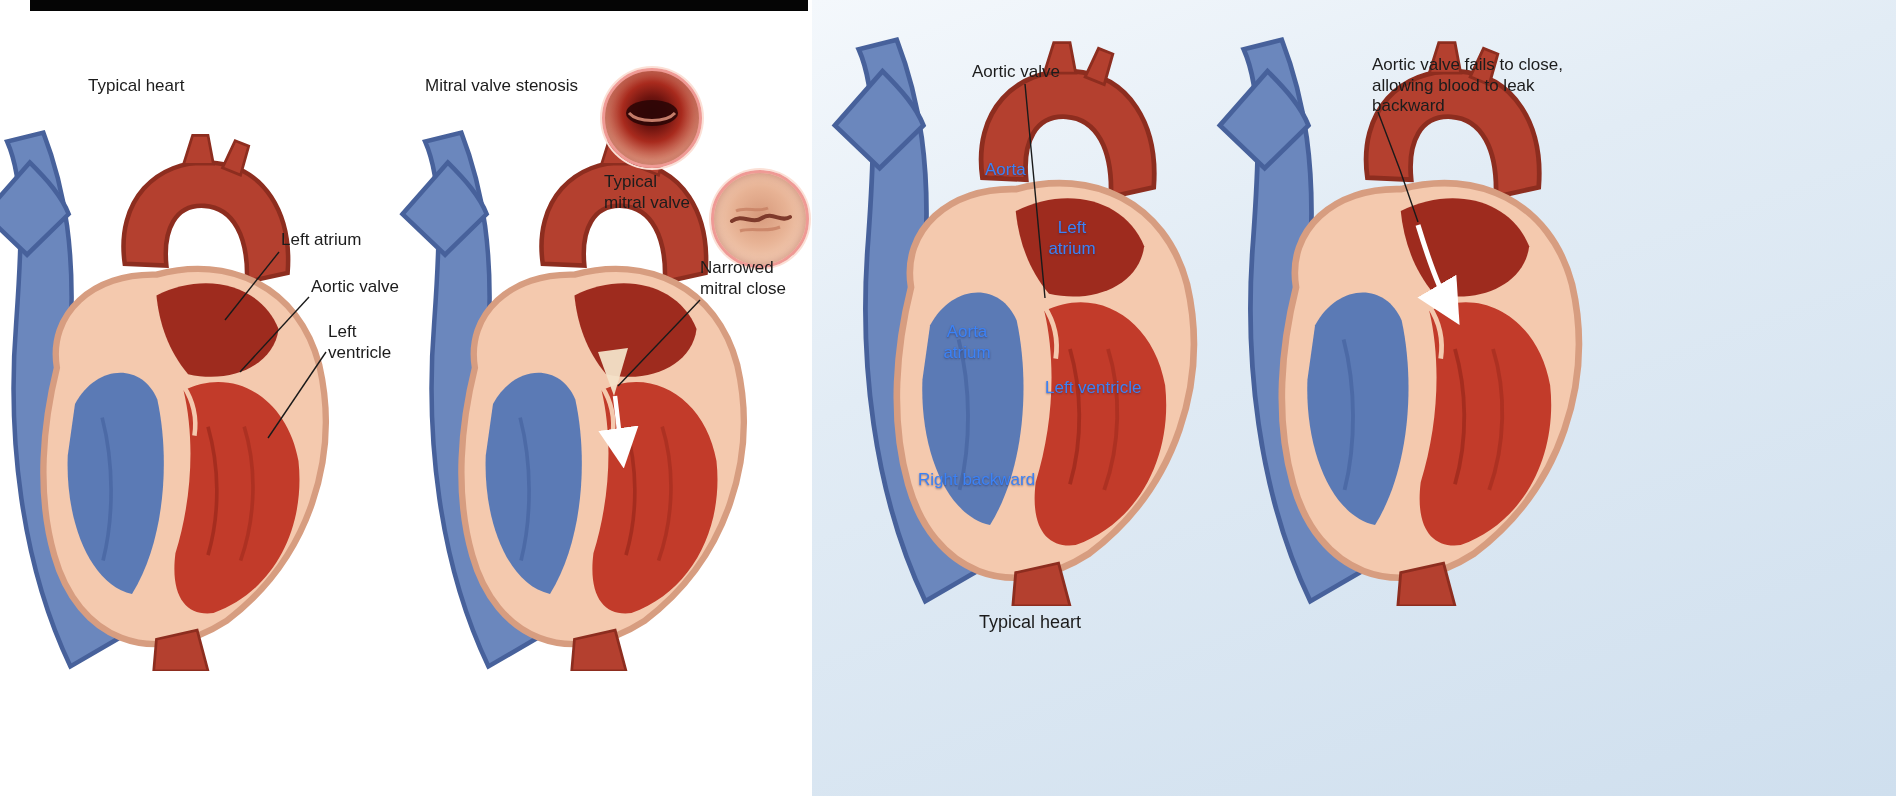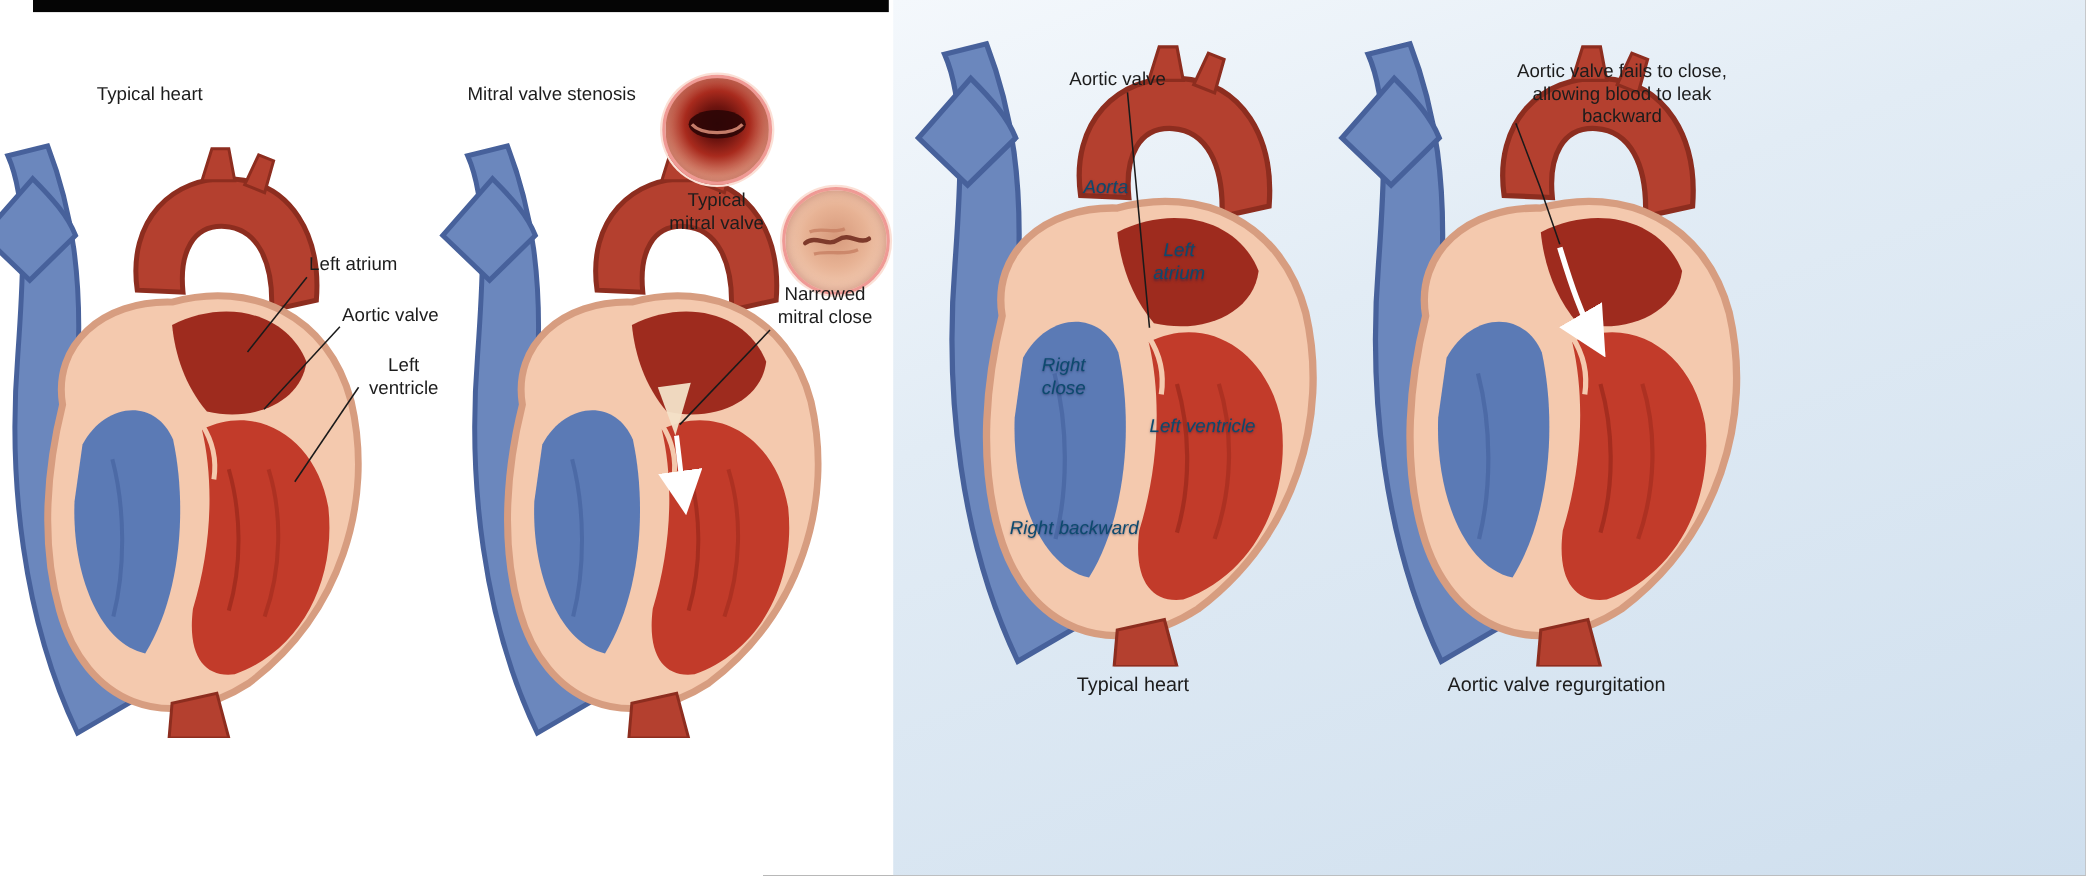--- a/index.html
+++ b/index.html
@@ -8,22 +8,22 @@
     font-family:"Liberation Sans",sans-serif;
   }
   .topbar{position:absolute;left:30px;top:0;width:778px;height:11px;background:#050505;}
   .right-panel{
     position:absolute;left:812px;top:0;width:1084px;height:796px;
     background:linear-gradient(160deg,#f4f8fc 0%,#e2ecf5 35%,#cfdfee 100%);
   }
   .heart{position:absolute;}
   .overlay{position:absolute;left:0;top:0;width:1896px;height:796px;pointer-events:none;}
   .lbl{position:absolute;font-size:17px;line-height:1.22;color:#1c1c1c;white-space:nowrap;}
-  .lbl.wrap{white-space:normal;text-align:center;}
-  .lbl.white{color:#0c4a6e;text-shadow:0 1px 2px rgba(30,30,70,.5);font-style:italic;}
+  .lbl.wrap{white-space:normal;}
+  .lbl.white{color:#3b82f6;text-shadow:0 1px 2px rgba(30,30,70,.5);}
   .lbl.center{text-align:center;}
   .caption{position:absolute;font-size:18px;color:#1c1c1c;text-align:center;}
   .inset{
     position:absolute;border-radius:50%;
     border:3px solid #ef9a95;
     box-shadow:0 0 0 2px #fbe0d6, inset 0 0 10px rgba(120,30,20,.35);
   }
   .inset svg{display:block;width:100%;height:100%;border-radius:50%;}
   .inset1{left:602px;top:68px;width:94px;height:94px;
     background:radial-gradient(circle at 50% 44%, #40090a 0%, #6e140f 22%, #a82a1d 42%, #d98a74 68%, #f6cab4 100%);}
@@ -127,20 +127,19 @@
   <div class="lbl wrap" style="left:328px;top:322px;width:78px">Left ventricle</div>
 
   <div class="lbl" style="left:425px;top:76px">Mitral valve stenosis</div>
   <div class="lbl wrap" style="left:604px;top:172px;width:95px">Typical mitral valve</div>
   <div class="lbl wrap" style="left:700px;top:258px;width:100px">Narrowed mitral close</div>
 
   <div class="lbl" style="left:972px;top:62px">Aortic valve</div>
   <div class="lbl white" style="left:985px;top:160px">Aorta</div>
   <div class="lbl white wrap center" style="left:1042px;top:218px;width:60px">Left atrium</div>
   <div class="lbl white" style="left:1045px;top:378px">Left ventricle</div>
-  <div class="lbl white wrap center" style="left:938px;top:322px;width:58px">Right close</div>
+  <div class="lbl white wrap center" style="left:938px;top:322px;width:58px">Aorta atrium</div>
   <div class="lbl white" style="left:918px;top:470px">Right backward</div>
   <div class="caption" style="left:905px;top:612px;width:250px">Typical heart</div>
 
   <div class="lbl wrap" style="left:1372px;top:55px;width:205px">Aortic valve fails to close, allowing blood to leak backward</div>
-  <div class="caption" style="left:1265px;top:612px;width:300px">Aortic valve regurgitation</div>
 
 </div>
 
 </body></html>

